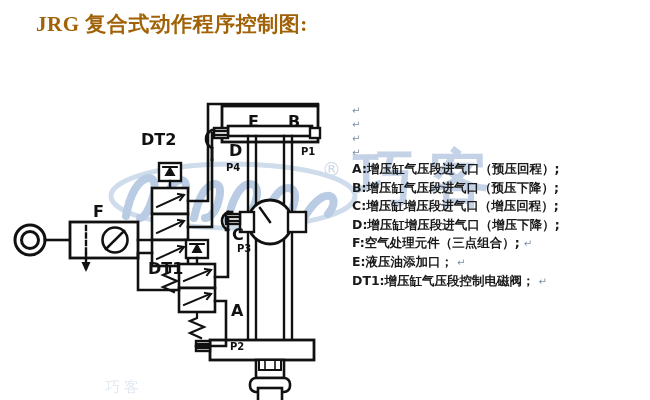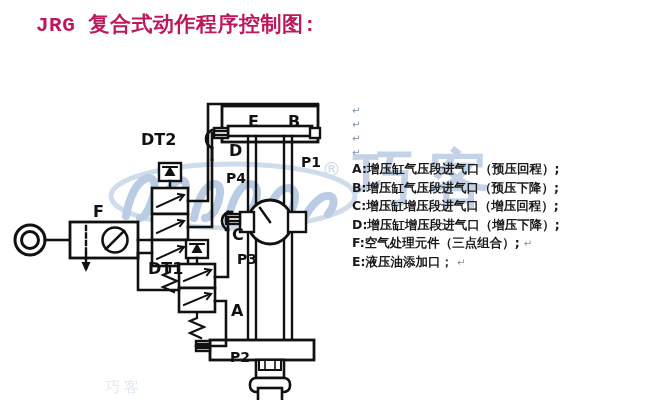--- a/index.html
+++ b/index.html
@@ -50,24 +50,24 @@
     left:105px;top:378px;
     font-family:"DejaVu Sans", sans-serif;
     font-size:15px;
     color:#e2e9f2;
     letter-spacing:4px;
   }
   
   .title{
     position:absolute;
     left:36px;top:10px;
-    font-family:Liberation Mono, monospace;
+    font-family:Liberation Serif, serif;
     font-weight:700;
     font-size:21px;
-    color:#be185d;
+    color:#a16207;
     letter-spacing:0.5px;
     z-index:5;
   }
   
   #schematic{
     position:absolute;
     left:0;top:0;
     z-index:3;
   }
   
@@ -102,21 +102,21 @@
   
   .lab{
     position:absolute;
     font-family:"DejaVu Sans", sans-serif;
     font-weight:700;
     color:#111;
     z-index:4;
     line-height:1;
   }
   .lab-big{font-size:16px;}
-  .lab-med{font-size:14px;margin-top:8px;}
+  .lab-med{font-size:10px;}
 </style>
 </head>
 <body>
 
 <div id="page">
 
   <div class="wm-layer">
     <div class="wm-chars">巧客</div>
     <div class="wm-reg">®</div>
     <div class="wm-bottom">巧客</div>
@@ -284,15 +284,16 @@
     <div class="pilcrow">↵</div>
     <div class="pilcrow">↵</div>
     <div class="pilcrow">↵</div>
 
     <div class="legend-line"><span>A:增压缸气压段进气口（预压回程）;</span><span class="mk"></span></div>
     <div class="legend-line"><span>B:增压缸气压段进气口（预压下降）;</span><span class="mk"></span></div>
     <div class="legend-line"><span>C:增压缸增压段进气口（增压回程）;</span><span class="mk"></span></div>
     <div class="legend-line"><span>D:增压缸增压段进气口（增压下降）;</span><span class="mk"></span></div>
     <div class="legend-line"><span>F:空气处理元件（三点组合）;</span><span class="mk">↵</span></div>
     <div class="legend-line"><span>E:液压油添加口；</span><span class="mk">↵</span></div>
+    <div class="legend-line"><span>DT1:增压缸气压段控制电磁阀；</span><span class="mk">↵</span></div>
   </div>
 
 </div>
 
 </body></html>

